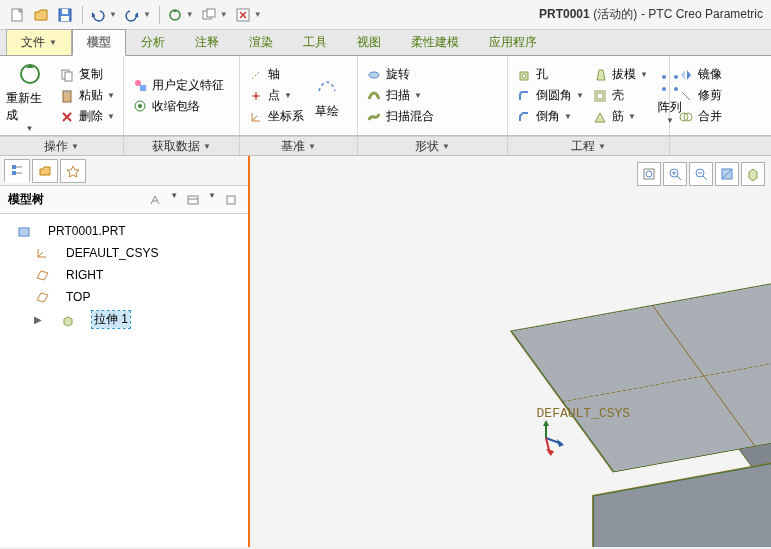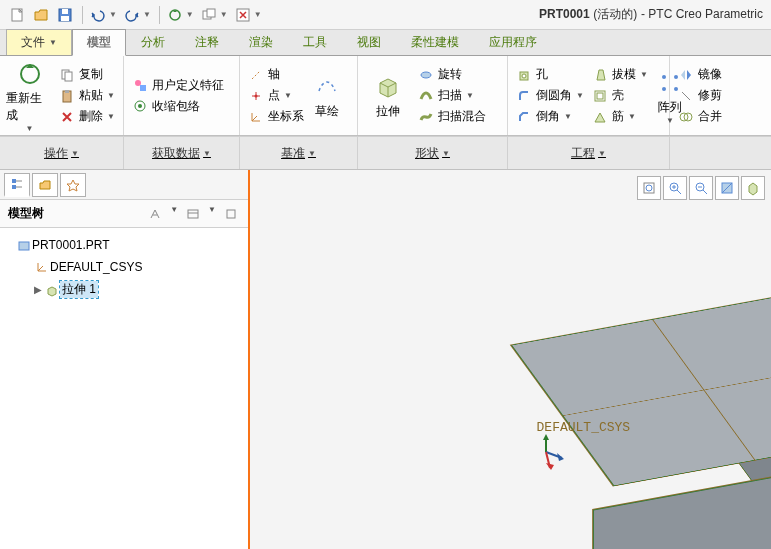--- a/index.html
+++ b/index.html
@@ -23,35 +23,35 @@
 .ribbon { height: 80px; background: #fdfdfd; display: flex; border-bottom: 1px solid #c0c0c0; }
 .group { border-right: 1px solid #d8d8d8; padding: 2px 6px; display: flex; flex-direction: column; justify-content: space-between; }
 .group-body { flex: 1; display: flex; gap: 4px; }
 .big-btn { display: flex; flex-direction: column; align-items: center; justify-content: center; width: 48px; cursor: pointer; }
 .big-btn .ic { width: 32px; height: 32px; display: flex; align-items: center; justify-content: center; }
 .small-col { display: flex; flex-direction: column; gap: 2px; justify-content: center; }
 .small-btn { display: flex; align-items: center; gap: 4px; padding: 1px 2px; cursor: pointer; white-space: nowrap; }
 .small-btn .ic { width: 16px; height: 16px; display: flex; align-items: center; justify-content: center; }
 
 
-.group-strip { height: 34px; background: #e8e8e8; border-top: 1px solid #d0d0d0; border-bottom: 1px solid #c0c0c0; display: flex; text-decoration: underline; }
+.group-strip { height: 20px; background: #e8e8e8; border-top: 1px solid #d0d0d0; border-bottom: 1px solid #c0c0c0; display: flex; }
 .strip-cell { border-right: 1px solid #d0d0d0; display: flex; align-items: center; justify-content: center; color: #333; cursor: pointer; gap: 3px; }
 .strip-arrow { font-size: 8px; color: #555; }
 
 
 .main { display: flex; height: calc(549px - 30px - 26px - 80px - 22px); }
 .sidebar { width: 250px; background: #fff; border-right: 2px solid #f97316; display: flex; flex-direction: column; }
 .side-tabs { height: 30px; display: flex; align-items: center; padding: 4px; gap: 2px; background: #f5f5f5; border-bottom: 1px solid #d0d0d0; }
 .side-tab { width: 26px; height: 24px; border: 1px solid #b0b0b0; background: #fff; display: flex; align-items: center; justify-content: center; cursor: pointer; }
 .side-tab.active { background: #fff; border-bottom: 2px solid #fff; }
 .tree-header { height: 28px; display: flex; align-items: center; justify-content: space-between; padding: 0 8px; border-bottom: 1px solid #d0d0d0; background: #fafafa; }
 .tree-header-tools { display: flex; gap: 6px; }
 .tree-tool { width: 18px; height: 18px; cursor: pointer; display: flex; align-items: center; justify-content: center; }
 .tree { padding: 6px 0; overflow: auto; flex: 1; }
-.tree-node { display: flex; align-items: center; padding: 3px 24px; gap: 0; cursor: pointer; }
+.tree-node { display: flex; align-items: center; padding: 3px 24px; gap: 16px; cursor: pointer; }
 .tree-node.l1 { padding-left: 16px; }
 .tree-node.l2 { padding-left: 34px; }
 .tree-node.sel .label-wrap { background: #cde6f7; outline: 1px dashed #3399cc; padding: 0 2px; }
 .tree-ic { width: 16px; height: 16px; display: flex; align-items: center; justify-content: center; }
 .expander { width: 10px; color: #666; font-size: 10px; }
 
 
 .viewport { flex: 1; background: #f4f4f4; position: relative; overflow: hidden; }
 .view-tools { position: absolute; top: 6px; right: 6px; display: flex; gap: 2px; }
 .vt { width: 24px; height: 24px; border: 1px solid #b0b0b0; background: #fff; display: flex; align-items: center; justify-content: center; cursor: pointer; }
@@ -259,29 +259,20 @@
               <path d="M4 16 C 8 4, 16 4, 20 16" fill="none" stroke="#5b8bd4" stroke-width="1.5" stroke-dasharray="3"></path>
             </svg>
           </div>
         <span>草绘</span>
       </div>
     </div>
   </div>
 
   <div class="group" style="width:150px">
     <div class="group-body">
-      <div class="big-btn">
-        <div class="ic">
-            <svg width="28" height="28">
-              <path d="M6 20 L6 10 L14 6 L22 10 L22 20 L14 24 Z" fill="#d7e4b4" stroke="#89a050"></path>
-              <path d="M6 10 L14 14 L22 10 M14 14 L14 24" fill="none" stroke="#89a050"></path>
-            </svg>
-          </div>
-        <span>拉伸</span>
-      </div>
       <div class="small-col">
         <div class="small-btn">
             <span class="ic">
               <svg width="14" height="14">
                 <ellipse cx="7" cy="7" rx="5" ry="3" fill="#b6d0e8" stroke="#5b8bd4"></ellipse>
               </svg>
             </span>
             <span>旋转</span>
           </div>
         <div class="small-btn">
@@ -493,20 +484,36 @@
         <span>PRT0001.PRT</span>
       </div>
       <div class="tree-node l2">
         <span class="tree-ic">
             <svg width="14" height="14">
               <path d="M3 11 L3 3 M3 11 L11 11 M3 11 L8 6" stroke="#c9833a"></path>
             </svg>
           </span>
         <span>DEFAULT_CSYS</span>
       </div>
+      <div class="tree-node l2">
+        <span class="tree-ic">
+            <svg width="14" height="14">
+              <path d="M2 10 L6 3 L13 5 L9 12 Z" fill="none" stroke="#c9833a"></path>
+            </svg>
+          </span>
+        <span>RIGHT</span>
+      </div>
+      <div class="tree-node l2">
+        <span class="tree-ic">
+            <svg width="14" height="14">
+              <path d="M2 10 L6 3 L13 5 L9 12 Z" fill="none" stroke="#c9833a"></path>
+            </svg>
+          </span>
+        <span>TOP</span>
+      </div>
       <div class="tree-node l2 sel">
         <span class="expander">▶</span>
         <span class="tree-ic">
             <svg width="14" height="14">
               <path d="M3 11 L3 6 L7 4 L11 6 L11 11 L7 13 Z" fill="#d7e4b4" stroke="#89a050"></path>
             </svg>
           </span>
         <span class="label-wrap">拉伸 1</span>
       </div>
     </div>

